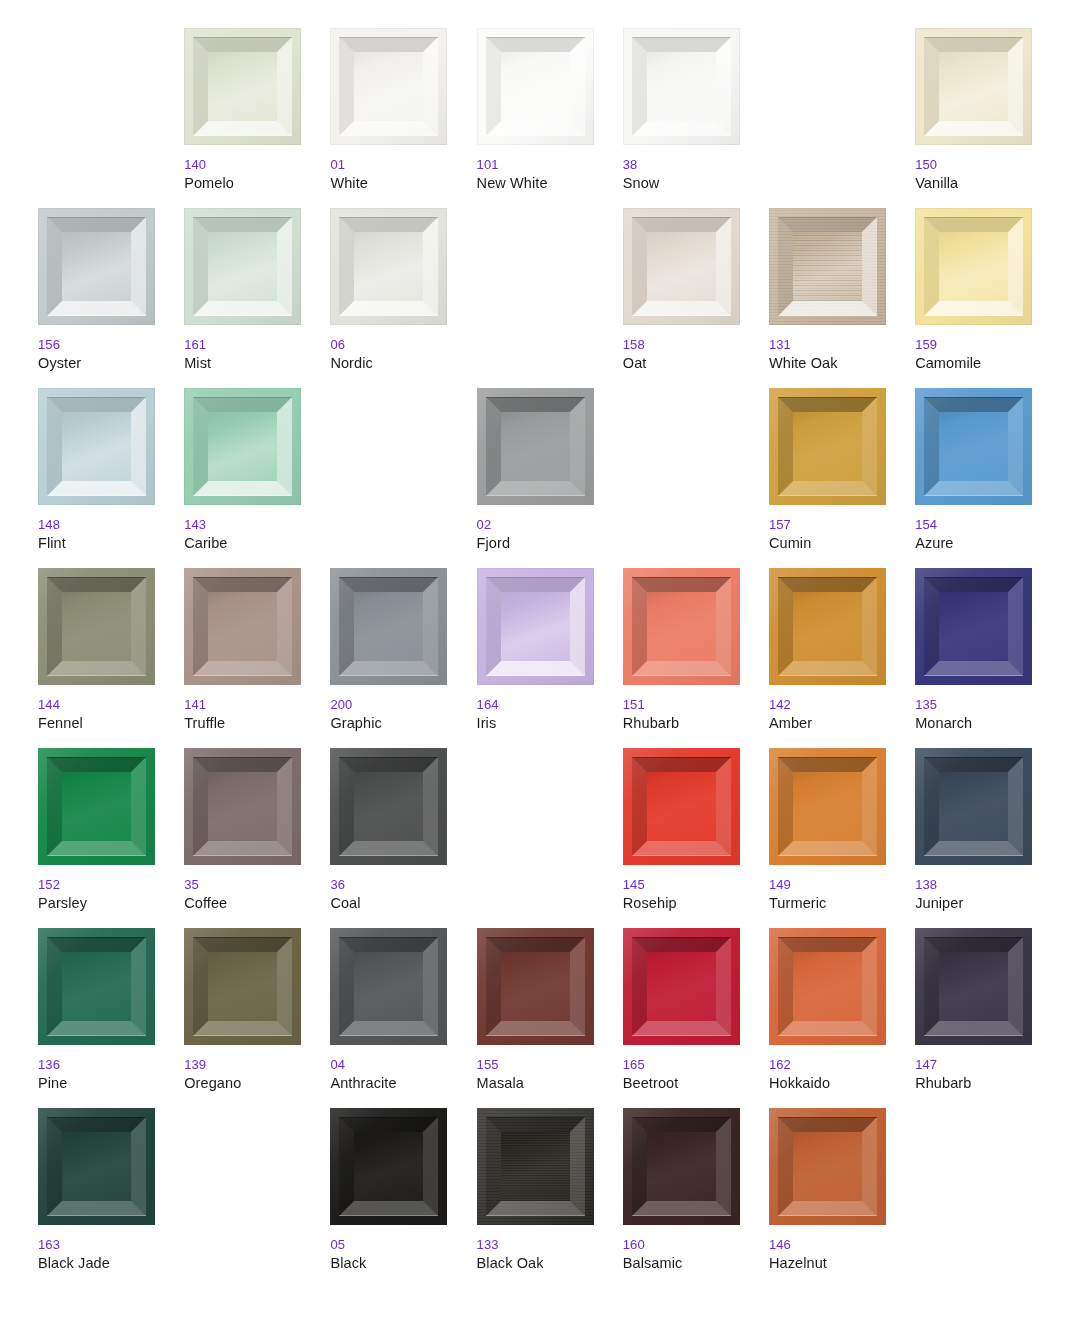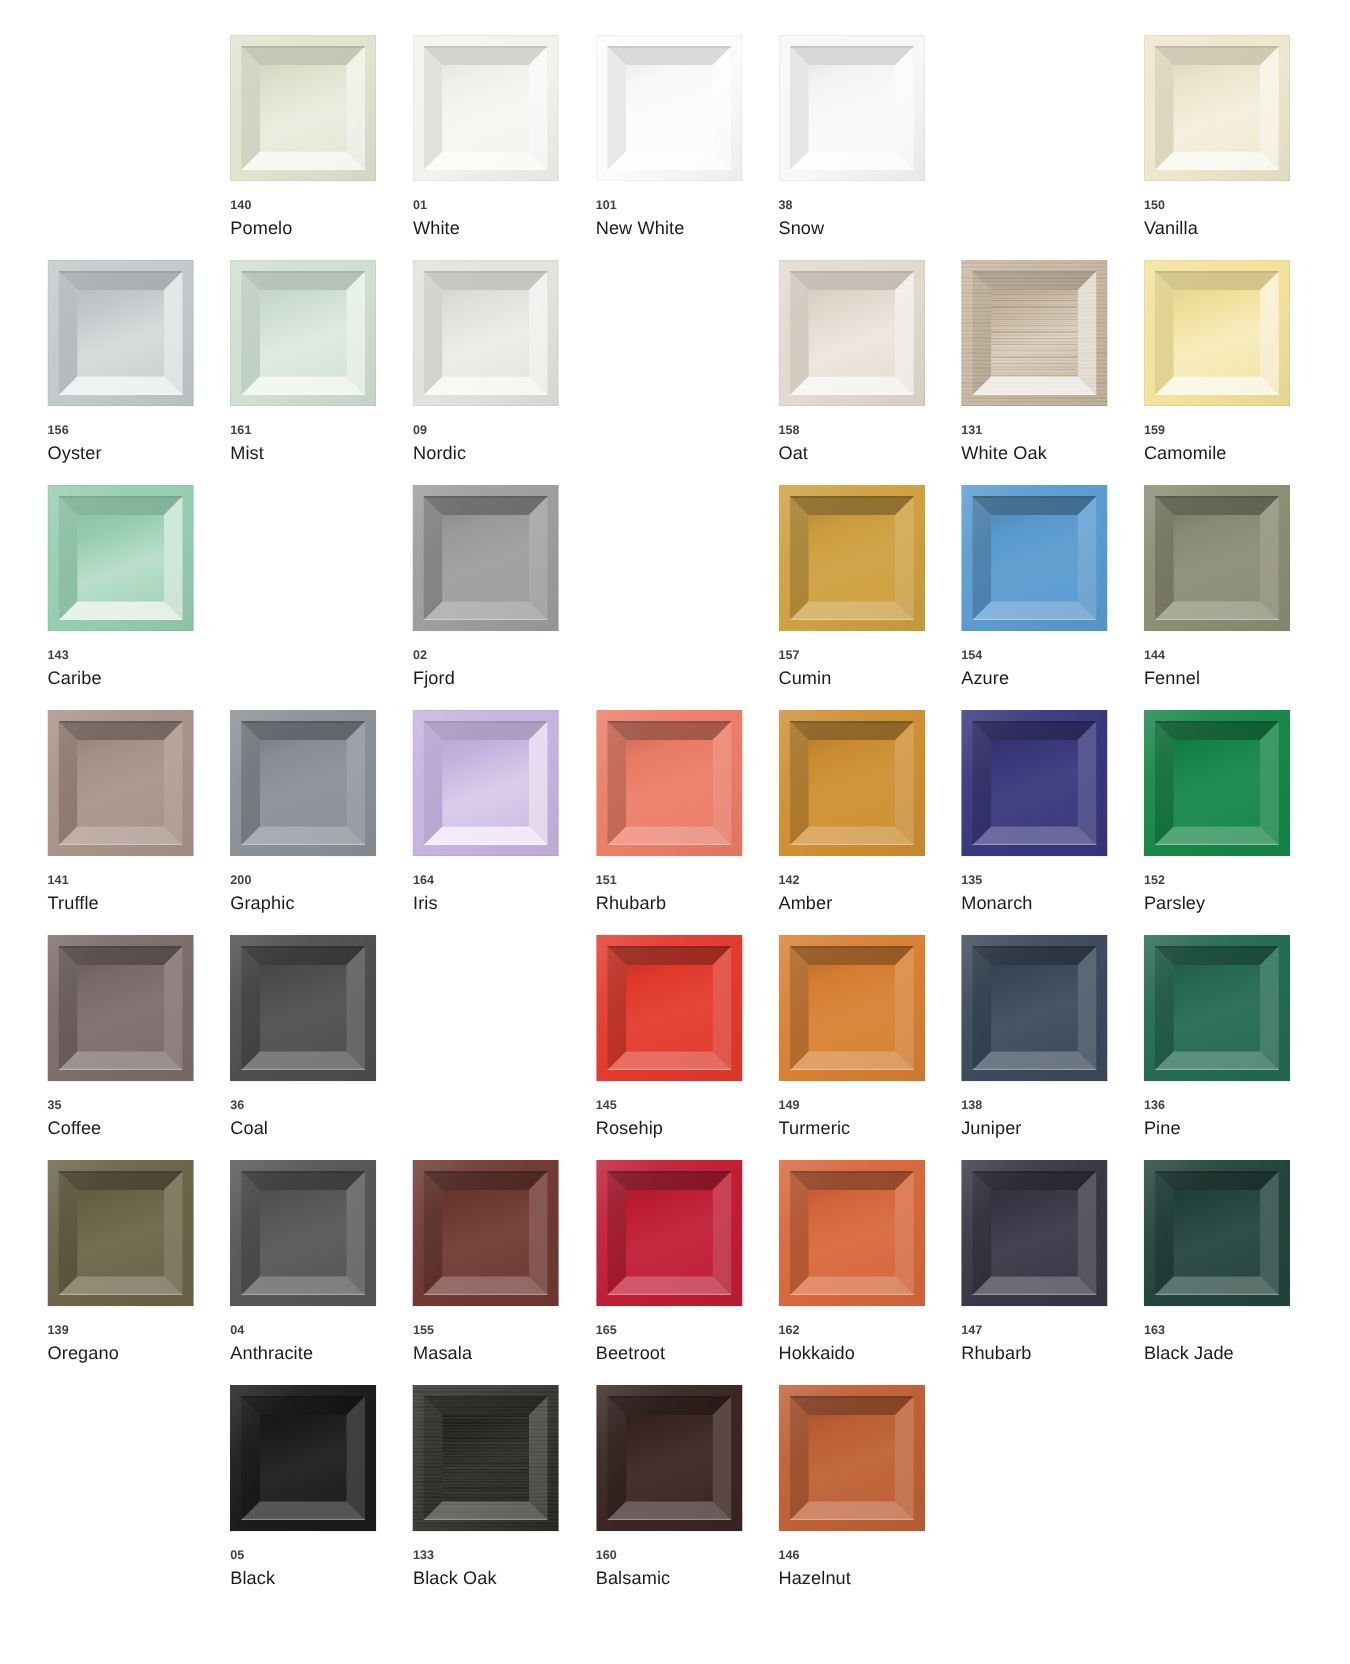--- a/index.html
+++ b/index.html
@@ -137,24 +137,24 @@
 
   
   .caption {
     position: absolute;
     left: 0;
     top: 127px;
     line-height: 19px;
   }
   .code {
     display: block;
-    font-size: 10px;
-    font-weight: 700;
+    font-size: 13px;
+    font-weight: 400;
     letter-spacing: 0.1px;
-    color: #404040;
+    color: #6d28d9;
   }
   .name {
     display: block;
     font-size: 14.5px;
     font-weight: 400;
     letter-spacing: 0.1px;
     color: #1b1b1b;
   }
 </style>
 </head>
@@ -256,21 +256,21 @@
     </div>
     <div class="cell">
       <div class="swatch light" style="--c: #e3e3dd;">
         <div class="frame"></div>
         <div class="chamfer"></div>
         <div class="panel"></div>
         <div class="edge-top"></div>
         <div class="edge-bottom"></div>
       </div>
       <div class="caption">
-        <span class="code">09</span>
+        <span class="code">06</span>
         <span class="name">Nordic</span>
       </div>
     </div>
     <div class="cell empty"></div>
     <div class="cell">
       <div class="swatch light" style="--c: #e2dace;">
         <div class="frame"></div>
         <div class="chamfer"></div>
         <div class="panel"></div>
         <div class="edge-top"></div>
@@ -298,20 +298,33 @@
       <div class="swatch light" style="--c: #f3e29b;">
         <div class="frame"></div>
         <div class="chamfer"></div>
         <div class="panel"></div>
         <div class="edge-top"></div>
         <div class="edge-bottom"></div>
       </div>
       <div class="caption">
         <span class="code">159</span>
         <span class="name">Camomile</span>
+      </div>
+    </div>
+    <div class="cell">
+      <div class="swatch light" style="--c: #b9cfd4;">
+        <div class="frame"></div>
+        <div class="chamfer"></div>
+        <div class="panel"></div>
+        <div class="edge-top"></div>
+        <div class="edge-bottom"></div>
+      </div>
+      <div class="caption">
+        <span class="code">148</span>
+        <span class="name">Flint</span>
       </div>
     </div>
     <div class="cell">
       <div class="swatch light" style="--c: #96cdb0;">
         <div class="frame"></div>
         <div class="chamfer"></div>
         <div class="panel"></div>
         <div class="edge-top"></div>
         <div class="edge-bottom"></div>
       </div>

